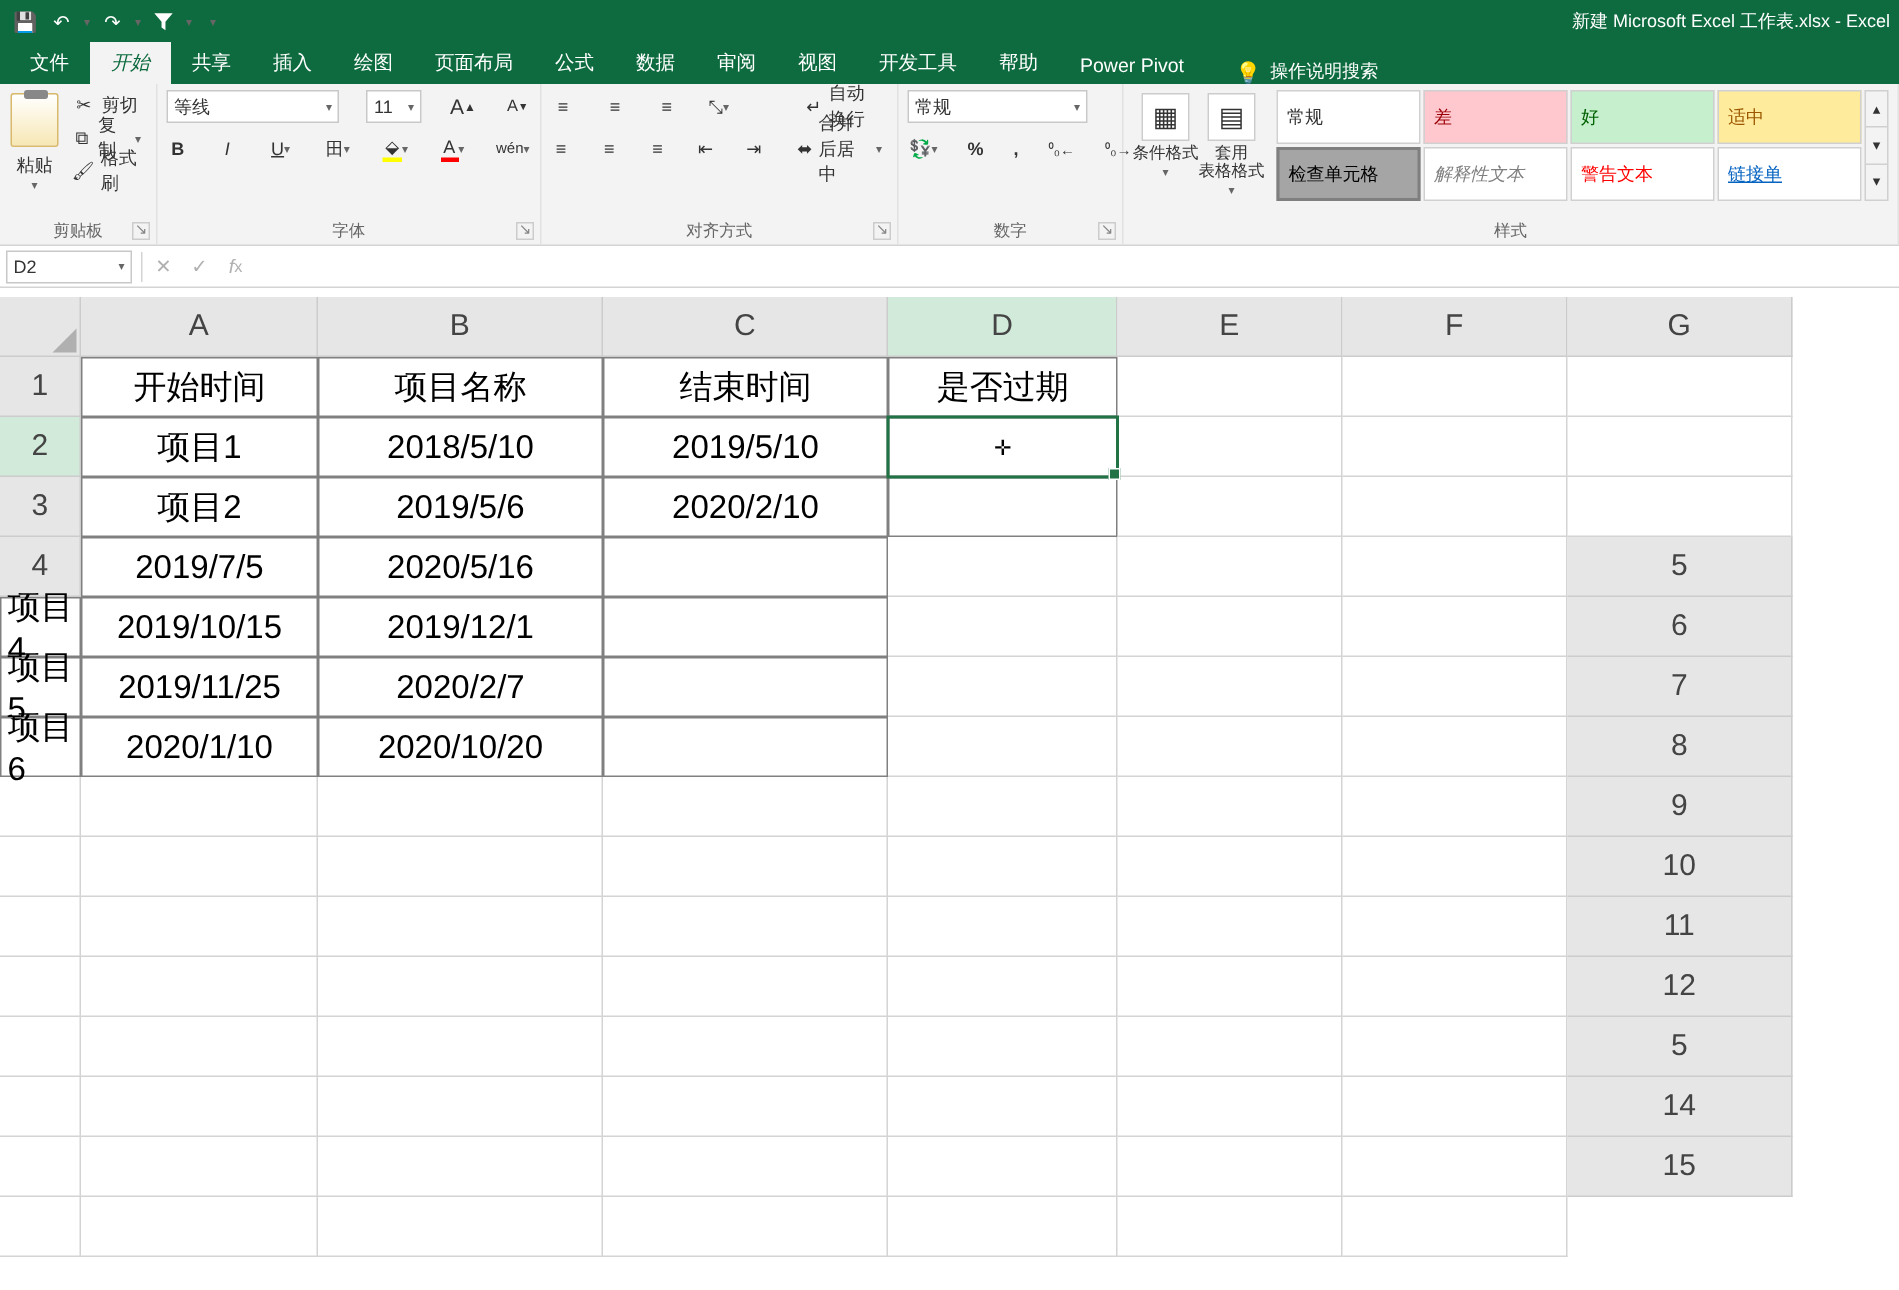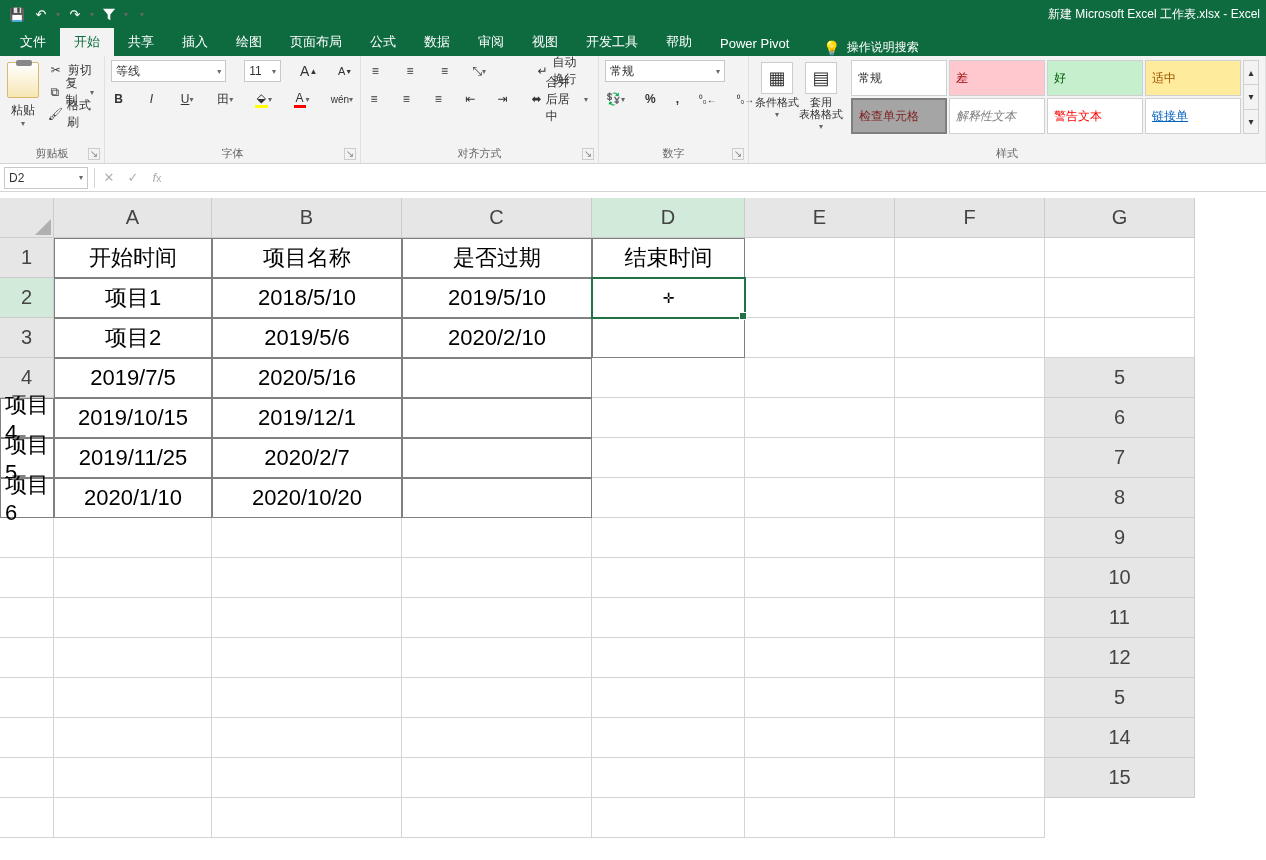--- a/index.html
+++ b/index.html
@@ -8,21 +8,21 @@
 
 .titlebar { height:28px; background:#0e6b3f; display:flex; align-items:center; padding:0 6px; color:#fff; }
 .qat { display:flex; align-items:center; gap:2px; }
 .qat-btn { width:22px; height:22px; display:flex; align-items:center; justify-content:center; cursor:pointer; font-size:13px; }
 .qat-sep { width:8px; text-align:center; }
 .titlebar-title { flex:1; text-align:right; font-size:12px; }
 
 
 .tabs { height:28px; background:#0e6b3f; display:flex; align-items:flex-end; padding-left:6px; }
 .tab { padding:5px 14px; color:#fff; cursor:pointer; font-size:13px; }
-.tab.active { background:#f3f3f3; color:#0e6b3f; }
+.tab.active { background:#f3f3f3; color:#0e6b3f;font-style:italic; }
 .tabs-right { margin-left:20px; display:flex; align-items:center; color:#fff; gap:6px; }
 .tabs-right .bulb { font-size:14px; }
 
 
 .ribbon { height:108px; background:#f3f3f3; border-bottom:1px solid #d4d4d4; display:flex; position:relative; }
 .group { border-right:1px solid #e1e1e1; padding:4px 6px 2px 6px; display:flex; flex-direction:column; position:relative; }
 .group-label { position:absolute; bottom:2px; left:0; right:0; text-align:center; font-size:11px; color:#666; }
 .group-launcher { position:absolute; bottom:3px; right:4px; width:12px; height:12px; font-size:10px; color:#888; cursor:pointer; text-align:center; line-height:10px; border:1px solid #ccc; }
 
 
@@ -62,21 +62,21 @@
 .big-icon { width:32px; height:32px; border:1px solid #ccc; background:#fff; display:flex; align-items:center; justify-content:center; font-size:18px; }
 .big-label { font-size:11px; text-align:center; line-height:1.1; }
 
 .style-gallery { display:flex; flex-direction:column; gap:2px; margin-left:8px; }
 .style-row { display:flex; gap:2px; }
 .style-cell { width:96px; height:36px; border:1px solid #d0d0d0; display:flex; align-items:center; padding:0 6px; font-size:12px; cursor:pointer; }
 .sc-normal { background:#fff; }
 .sc-bad { background:#ffc7ce; color:#9c0006; }
 .sc-good { background:#c6efce; color:#006100; }
 .sc-neutral { background:#ffeb9c; color:#9c5700; }
-.sc-check { background:#a5a5a5; color:#7f1d1d; border:2px solid #7f7f7f; }
+.sc-check { background:#a5a5a5; color:#000000; border:2px solid #7f7f7f; }
 .sc-explain { background:#fff; color:#7f7f7f; font-style:italic; }
 .sc-warn { background:#fff; color:#ff0000; }
 .sc-link { background:#fff; color:#0563c1; text-decoration:underline;text-align:center; }
 .gallery-more { width:16px; display:flex; flex-direction:column; border:1px solid #d0d0d0; margin-left:2px; }
 .gallery-more div { flex:1; display:flex; align-items:center; justify-content:center; font-size:10px; cursor:pointer; border-bottom:1px solid #d0d0d0; }
 .gallery-more div:last-child { border-bottom:none; }
 
 
 .fbar { height:28px; border-bottom:1px solid #d4d4d4; display:flex; align-items:center; background:#fff; }
 .name-box { width:84px; height:22px; border:1px solid #c8c8c8; margin:0 4px; padding:0 4px; display:flex; align-items:center; }
@@ -332,22 +332,22 @@
       <div class="col-h">A</div>
       <div class="col-h">B</div>
       <div class="col-h">C</div>
       <div class="col-h selcol">D</div>
       <div class="col-h">E</div>
       <div class="col-h">F</div>
       <div class="col-h">G</div>
       <div class="row-h rowH">1</div>
       <div class="cell rowH bordered">开始时间</div>
       <div class="cell rowH bordered">项目名称</div>
+      <div class="cell rowH bordered">结束时间</div>
       <div class="cell rowH bordered">是否过期</div>
-      <div class="cell rowH bordered">结束时间</div>
       <div class="cell rowH"></div>
       <div class="cell rowH"></div>
       <div class="cell rowH"></div>
       <div class="row-h rowH selrow">2</div>
       <div class="cell rowH bordered">项目1</div>
       <div class="cell rowH bordered">2018/5/10</div>
       <div class="cell rowH bordered">2019/5/10</div>
       <div class="cell rowH bordered selected" style="position: relative;">
         <span class="cursor-cross" style="left: 50%; top: 50%; transform: translate(-50%, -50%); position: absolute;">✛</span>
       </div>

